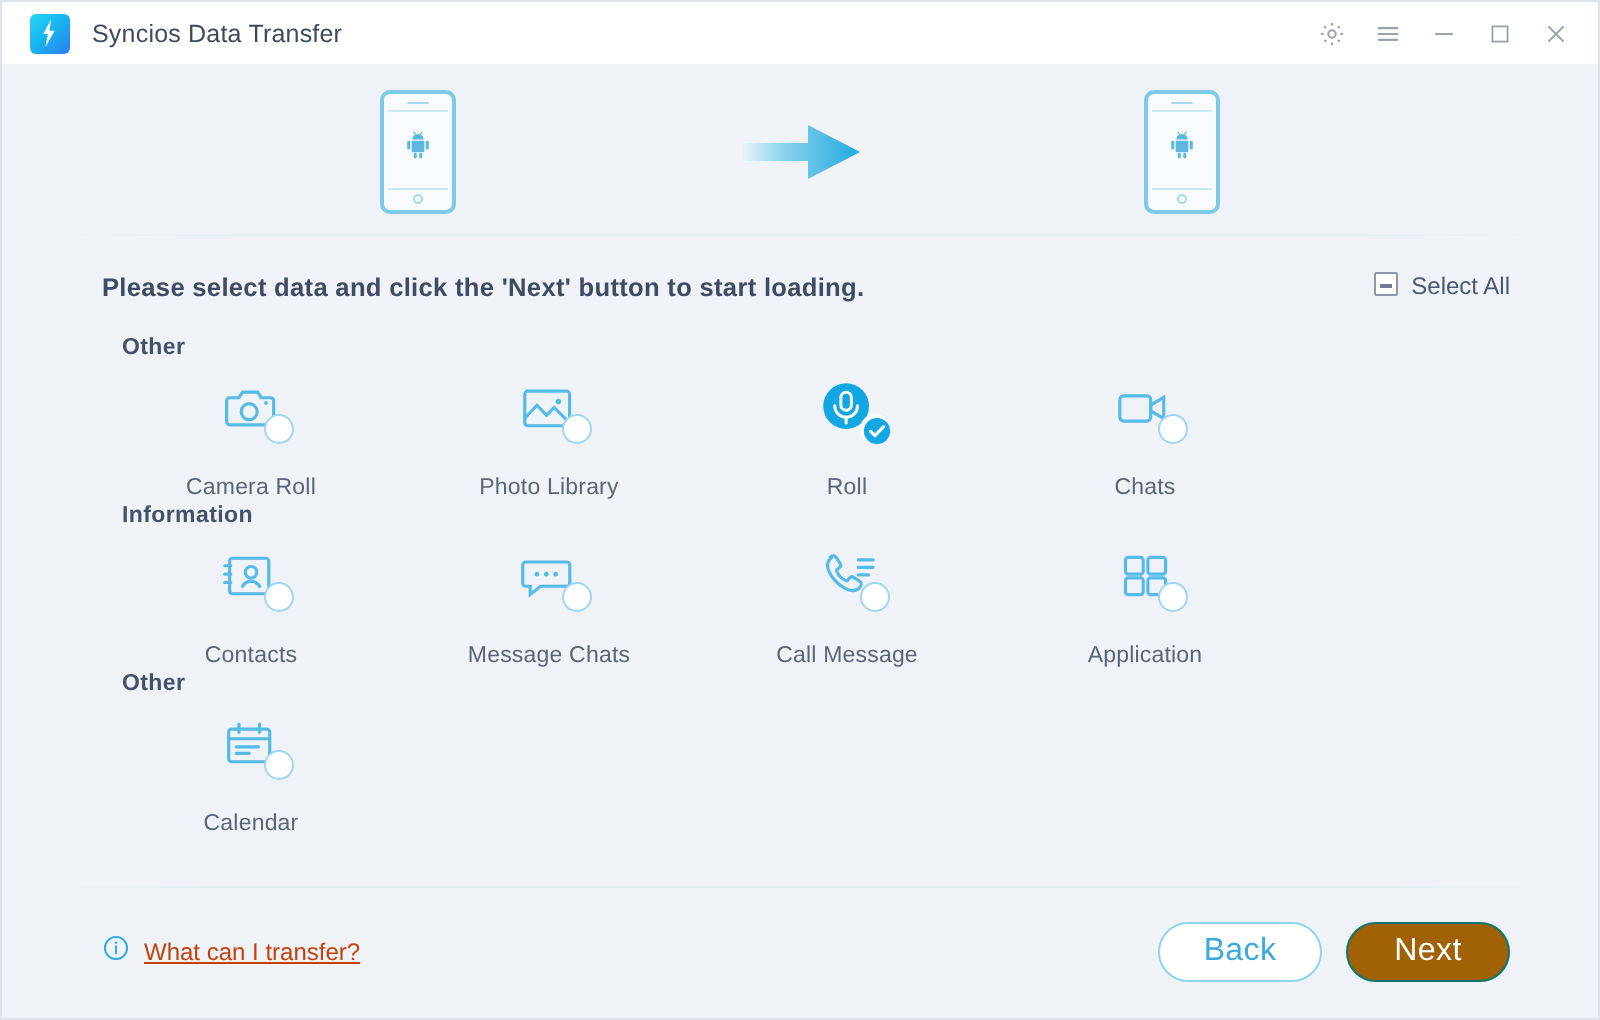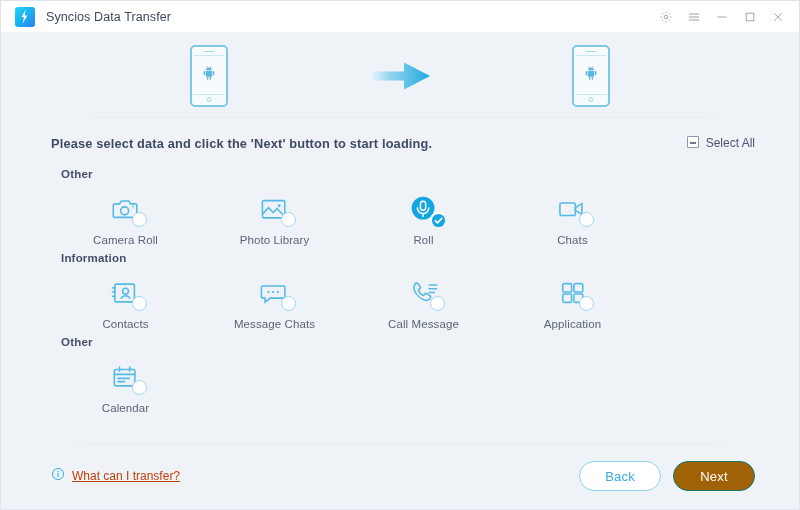--- a/index.html
+++ b/index.html
@@ -176,21 +176,21 @@
   }
   .tiles {
     display: flex;
   }
   .tile {
     width: 149px;
     height: 66px;
     display: flex;
     flex-direction: column;
     align-items: center;
-    justify-content: center;
+    justify-content: space-between;
     cursor: pointer;
     position: relative;
   }
   .tile-icon {
     width: 44px; height: 40px;
     position: relative;
     display: flex;
     align-items: center;
     justify-content: center;
   }
@@ -243,21 +243,21 @@
   }
   .btns {
     margin-left: auto;
     display: flex;
     align-items: center;
     gap: 12px;
   }
   .btn {
     height: 30px;
     border-radius: 15px;
-    font-size: 13px;
+    font-size: 16px;
     display: flex;
     align-items: center;
     justify-content: center;
     cursor: pointer;
     letter-spacing: .2px;
   }
   .btn-back {
     width: 82px;
     border: 1px solid #8ed3f0;
     background: #ffffff;

